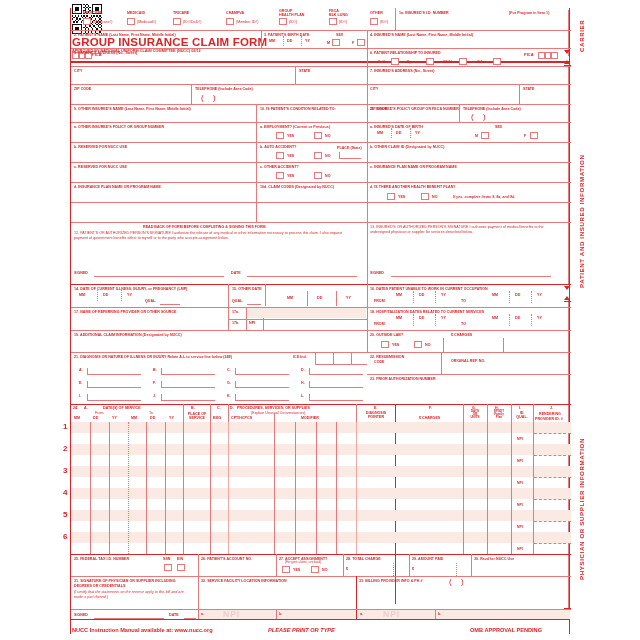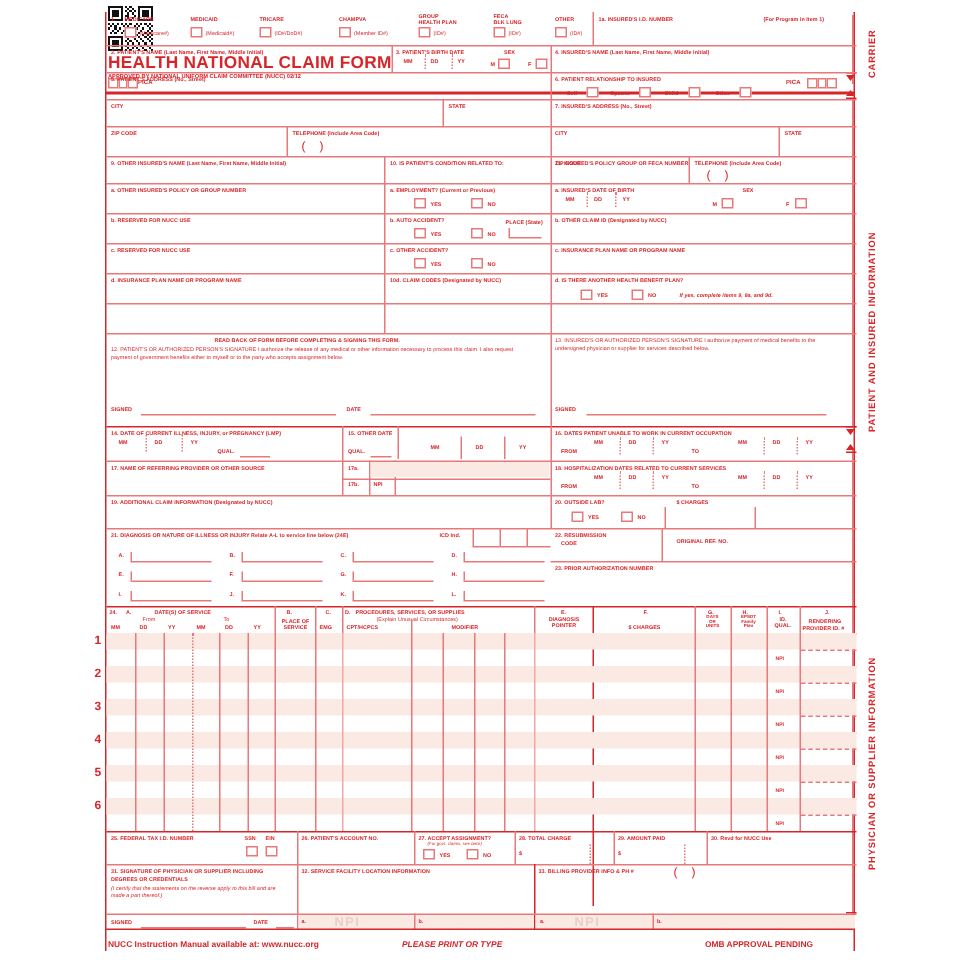--- a/index.html
+++ b/index.html
@@ -216,21 +216,21 @@
         <rect x="19" y="19" width="1" height="1"></rect>
         <rect x="8" y="20" width="1" height="1"></rect>
           <rect x="10" y="20" width="1" height="1"></rect>
         <rect x="14" y="20" width="1" height="1"></rect>
           <rect x="17" y="20" width="1" height="1"></rect>
         <rect x="20" y="20" width="1" height="1"></rect>
       </g>
     </svg>
   </div>
 
-  <div id="title">HEALTH NATIONAL CLAIM FORM</div>
+  <div id="title">GROUP INSURANCE CLAIM FORM</div>
   <div id="approved">APPROVED BY NATIONAL UNIFORM CLAIM COMMITTEE (NUCC) 02/12</div>
 
   <div class="pica-sq" style="left:72px;  top:52px;"></div>
   <div class="pica-sq" style="left:78.5px;top:52px;"></div>
   <div class="pica-sq" style="left:85px;  top:52px;"></div>
   <div class="c lbl" style="left:92px; top:53px; font-size:4px;">PICA</div>
 
   <div class="c lbl" style="left:524px; top:53px; font-size:4px;">PICA</div>
   <div class="pica-sq" style="left:538px;top:52px;"></div>
   <div class="pica-sq" style="left:544.5px;top:52px;"></div>

